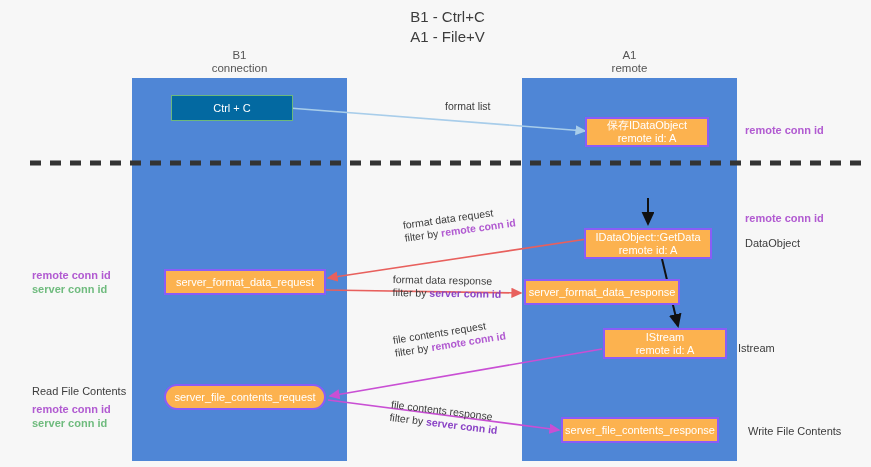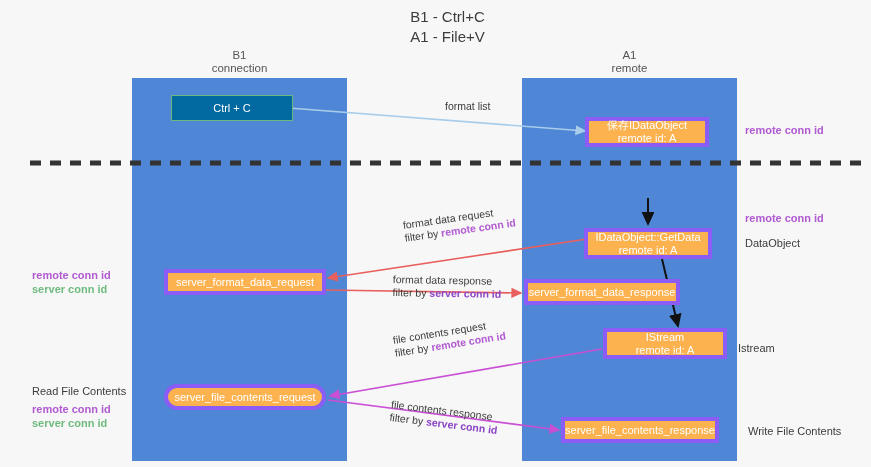--- a/index.html
+++ b/index.html
@@ -30,21 +30,21 @@
   }
   .title span{display:block;}
 
   .box{
     position:absolute;
     display:flex;flex-direction:column;align-items:center;justify-content:center;
     color:#ffffff;font-size:11px;line-height:13px;text-align:center;
     box-sizing:border-box;
   }
   .box.green{background:#0369a1;border:1px solid #6cb87d;}
-  .box.orange{background:#fcb24f;border:4px solid #8b5cf6;}
+  .box.orange{background:#fcb24f;border:2px solid #8b5cf6;}
 
   .note{position:absolute;font-size:11px;line-height:14px;white-space:nowrap;}
   .note.purple{color:#b15ad1;font-weight:bold;}
   .note.green{color:#6fbb7e;font-weight:bold;}
   .note.dark{color:#3c3c3c;}
 
   .arrow-label{
     position:absolute;font-size:10.5px;line-height:13px;white-space:nowrap;
     color:#3c3c3c;transform-origin:left top;
   }

